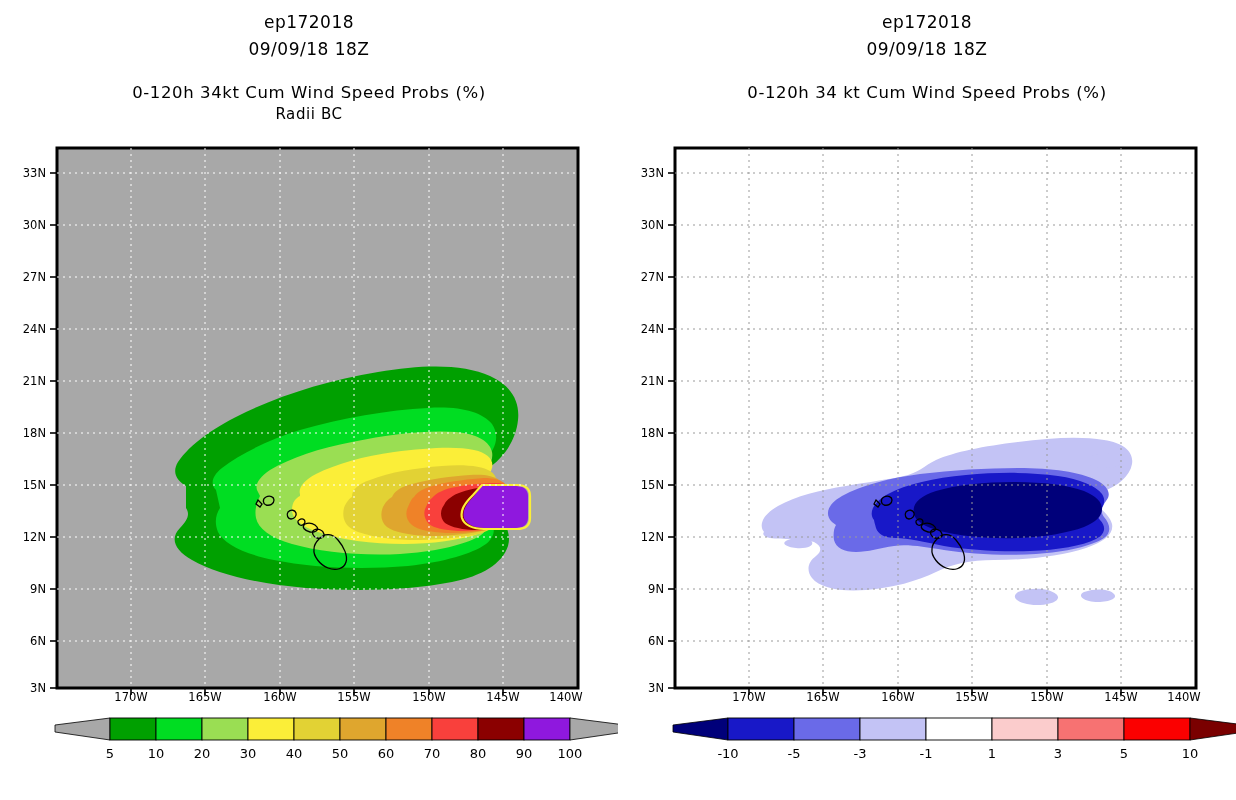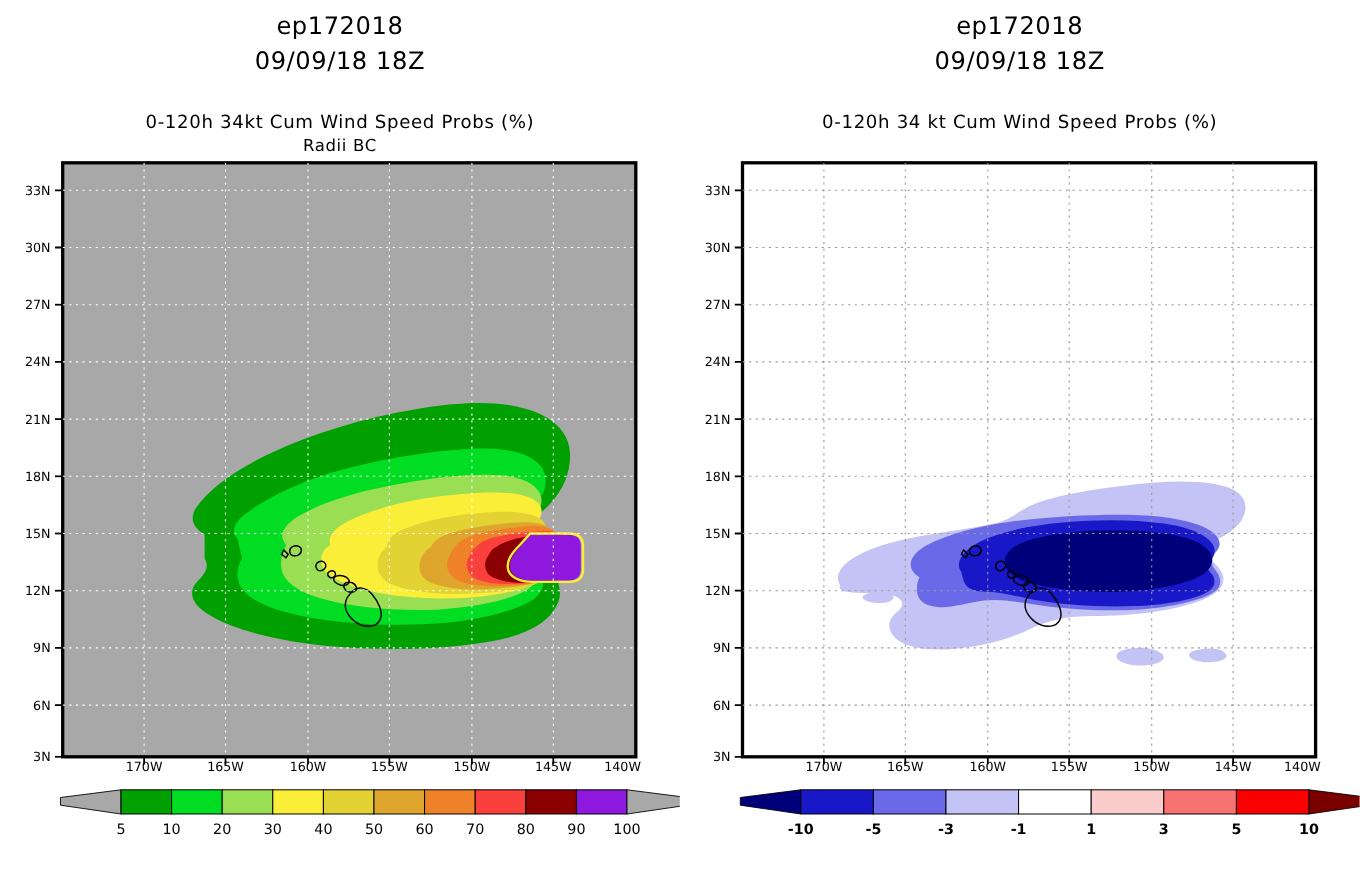--- a/index.html
+++ b/index.html
@@ -6,24 +6,24 @@
   body{
     width:1236px;height:800px;background:#ffffff;
     font-family:"DejaVu Sans","Liberation Sans",sans-serif;
     overflow:hidden;position:relative;
   }
   .panel{position:absolute;top:0;height:800px;width:618px;}
   .panel.left{left:0;}
   .panel.right{left:618px;}
 
   .titles{position:absolute;top:0;left:0;width:618px;text-align:center;}
-  .t-line{font-size:22px;color:#000;letter-spacing:0.5px;}
+  .t-line{font-size:17px;color:#000;letter-spacing:0.5px;}
   .t-id{margin-top:12px;}
   .t-date{margin-top:7px;}
-  .t-main{margin-top:32px;font-size:16.5px;letter-spacing:0.6px;}
+  .t-main{margin-top:24px;font-size:16.5px;letter-spacing:0.6px;}
   .t-sub{margin-top:3px;font-size:15px;letter-spacing:0.6px;}
 
   .plotwrap{position:absolute;}
   .plotwrap svg{display:block;}
 
   .cbwrap{position:absolute;}
   .cbwrap svg{display:block;}
 
   .axlabel{font-size:11.5px;fill:#000;font-family:"DejaVu Sans","Liberation Sans",sans-serif;}
   .cblabel{font-size:13px;fill:#000;font-family:"DejaVu Sans","Liberation Sans",sans-serif;}
@@ -388,21 +388,21 @@
   <div style="position:absolute;left:0;top:690px;width:618px;height:20px;">
     <span style="position:absolute;left:131px;transform:translateX(-50%);font-size:11.5px;">170W</span>
     <span style="position:absolute;left:205px;transform:translateX(-50%);font-size:11.5px;">165W</span>
     <span style="position:absolute;left:280px;transform:translateX(-50%);font-size:11.5px;">160W</span>
     <span style="position:absolute;left:354px;transform:translateX(-50%);font-size:11.5px;">155W</span>
     <span style="position:absolute;left:429px;transform:translateX(-50%);font-size:11.5px;">150W</span>
     <span style="position:absolute;left:503px;transform:translateX(-50%);font-size:11.5px;">145W</span>
     <span style="position:absolute;left:566px;transform:translateX(-50%);font-size:11.5px;">140W</span>
   </div>
 
-  <div class="cbwrap" style="left:0px;top:710px;font-weight:bold;">
+  <div class="cbwrap" style="left:0px;top:710px;">
     <svg width="618" height="60" viewBox="0 0 618 60">
       <g>
         <polygon points="55,15 110,8 110,30 55,22" fill="#00007a" stroke="#000" stroke-width="0.8"></polygon>
         <rect x="110" y="8" width="66" height="22" fill="#1818c8" stroke="#000" stroke-width="0.9"></rect>
         <rect x="176" y="8" width="66" height="22" fill="#6a6ae8" stroke="#000" stroke-width="0.9"></rect>
         <rect x="242" y="8" width="66" height="22" fill="#c3c3f5" stroke="#000" stroke-width="0.9"></rect>
         <rect x="308" y="8" width="66" height="22" fill="#ffffff" stroke="#000" stroke-width="0.9"></rect>
         <rect x="374" y="8" width="66" height="22" fill="#fbcccc" stroke="#000" stroke-width="0.9"></rect>
         <rect x="440" y="8" width="66" height="22" fill="#f77272" stroke="#000" stroke-width="0.9"></rect>
         <rect x="506" y="8" width="66" height="22" fill="#fb0000" stroke="#000" stroke-width="0.9"></rect>

